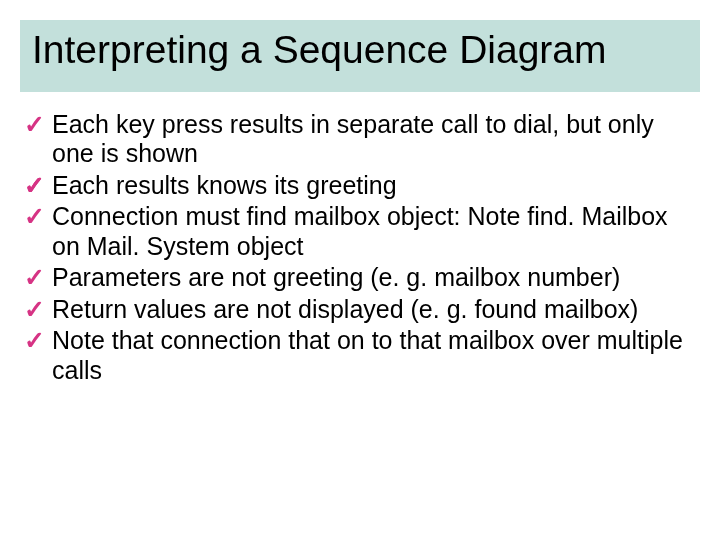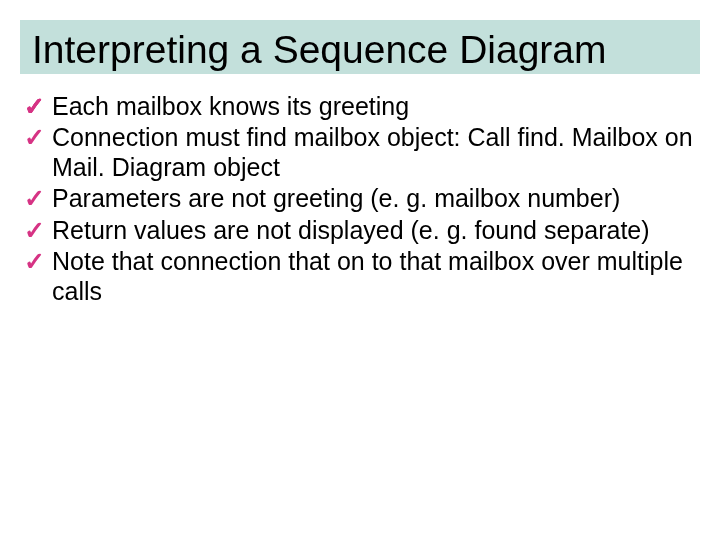--- a/index.html
+++ b/index.html
@@ -13,21 +13,21 @@
     overflow: hidden;
   }
   .slide {
     box-sizing: border-box;
     width: 720px;
     height: 540px;
     padding: 20px 20px 0 20px;
   }
   .title-box {
     background: #c3e0db;
-    padding: 8px 12px 1px 12px;
+    padding: 8px 12px 19px 12px;
     margin: 0 0 18px 0;
   }
   .title-text {
     font-size: 39px;
     line-height: 1.15;
     font-weight: normal;
     color: #000;
   }
   ul.bullets {
     list-style: none;
@@ -56,38 +56,39 @@
 </head>
 <body>
 
 <div class="slide">
   <div class="title-box">
     <div class="title-text">Interpreting a Sequence Diagram</div>
   </div>
   <ul class="bullets">
     <li>
       <span class="check">✓</span>
+      <span>Each key press results in separate call to dial, but only one is shown</span>
     </li>
     <li>
       <span class="check">✓</span>
     </li>
     <li>
       <span class="check">✓</span>
-      <span>Each mailbox knows its greeting</span>
+      <span>Each results knows its greeting</span>
     </li>
     <li>
       <span class="check">✓</span>
-      <span>Connection must find mailbox object: Call find. Mailbox on Mail. Diagram object</span>
+      <span>Connection must find mailbox object: Note find. Mailbox on Mail. System object</span>
     </li>
     <li>
       <span class="check">✓</span>
       <span>Parameters are not greeting (e. g. mailbox number)</span>
     </li>
     <li>
       <span class="check">✓</span>
-      <span>Return values are not displayed (e. g. found separate)</span>
+      <span>Return values are not displayed (e. g. found mailbox)</span>
     </li>
     <li>
       <span class="check">✓</span>
       <span>Note that connection that on to that mailbox over multiple calls</span>
     </li>
   </ul>
 </div>
 
 </body></html>

